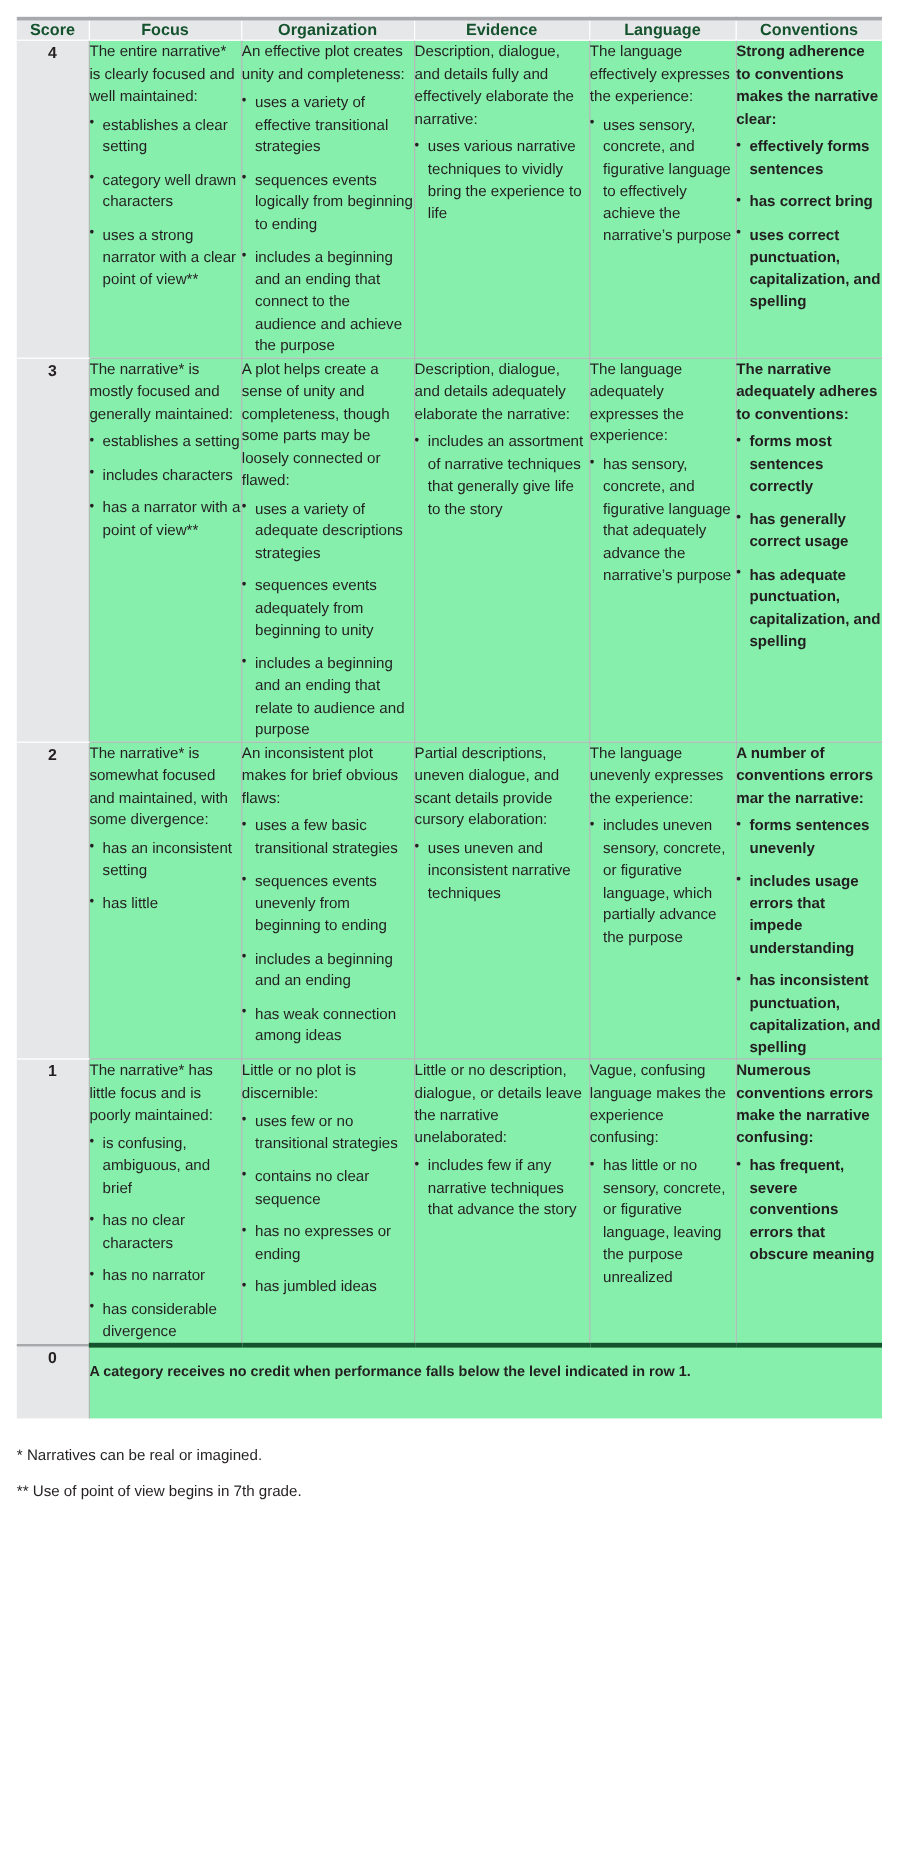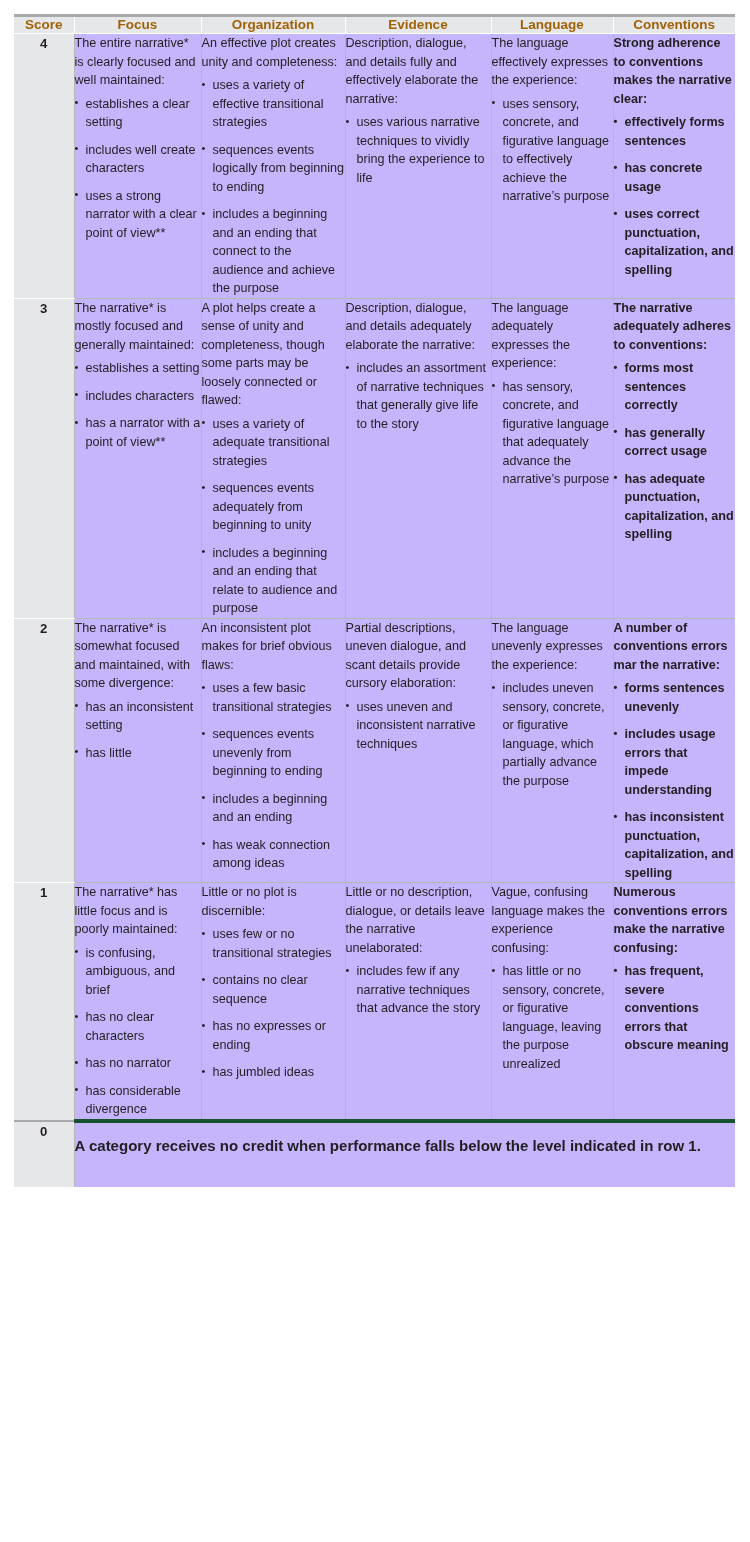--- a/index.html
+++ b/index.html
@@ -34,52 +34,52 @@
   }
   
   thead th {
     background: #e6e7e8;
     text-align: center;
     font-weight: bold;
     font-size: 13.5px;
     line-height: 1.2;
     padding: 18px 6px 17px 6px;
     border-right: 1px solid #ffffff;
-    color: #a16207;
+    color: #14532d;
   }
   thead th:last-child { border-right: none; }
   thead tr { border-bottom: 1px solid #ffffff; }
 
   
   tbody td {
     border-right: 1px solid #b5b7b9;
     border-bottom: 1px solid #b5b7b9;
     padding: 12px 10px 12px 11px;
     font-size: 12.6px;
     line-height: 1.47;
-    background: #c4b5fd;
+    background: #86efac;
   }
   tbody td:last-child { border-right: none; font-weight: bold; }
 
   td.score-cell {
     background: #e6e7e8;
     text-align: center;
     font-weight: bold;
     font-size: 13.2px;
     padding: 12px 4px 12px 4px;
     border-right: 1px solid #b5b7b9;
     border-bottom: 1px solid #ffffff;
   }
   tr.row-zero td.score-cell { border-bottom: none; }
   tr.row-zero td.zero-text {
     border-right: none;
     border-bottom: none;
     padding-top: 12px;
     padding-bottom: 30px;
-    font-size: 15px;
+    font-size: 12px;
   }
   tr.row-one td { border-bottom: 4px solid #14532d; }
   tr.row-one td.score-cell { border-bottom: 2px solid #a7a9ac; }
 
   .lead {
     margin: 0 0 2px 0;
   }
   ul.criteria {
     list-style: none;
     margin: 5px 0 0 0;
@@ -142,21 +142,21 @@
       </tr>
     </thead>
     <tbody>
 
       <tr class="row-4">
         <td class="score-cell">4</td>
         <td>
           <p class="lead">The entire narrative* is clearly focused and well maintained:</p>
           <ul class="criteria">
             <li>establishes a clear setting</li>
-            <li>includes well create characters</li>
+            <li>category well drawn characters</li>
             <li>uses a strong narrator with a clear point of view**</li>
           </ul>
         </td>
         <td>
           <p class="lead">An effective plot creates unity and completeness:</p>
           <ul class="criteria">
             <li>uses a variety of effective transitional strategies</li>
             <li>sequences events logically from beginning to ending</li>
             <li>includes a beginning and an ending that connect to the audience and achieve the purpose</li>
           </ul>
@@ -170,40 +170,40 @@
         <td>
           <p class="lead">The language effectively expresses the experience:</p>
           <ul class="criteria">
             <li>uses sensory, concrete, and figurative language to effectively achieve the narrative’s purpose</li>
           </ul>
         </td>
         <td>
           <p class="lead">Strong adherence to conventions makes the narrative clear:</p>
           <ul class="criteria">
             <li>effectively forms sentences</li>
-            <li>has concrete usage</li>
+            <li>has correct bring</li>
             <li>uses correct punctuation, capitalization, and spelling</li>
           </ul>
         </td>
       </tr>
 
       <tr class="row-3">
         <td class="score-cell">3</td>
         <td>
           <p class="lead">The narrative* is mostly focused and generally maintained:</p>
           <ul class="criteria">
             <li>establishes a setting</li>
             <li>includes characters</li>
             <li>has a narrator with a point of view**</li>
           </ul>
         </td>
         <td>
           <p class="lead">A plot helps create a sense of unity and completeness, though some parts may be loosely connected or flawed:</p>
           <ul class="criteria">
-            <li>uses a variety of adequate transitional strategies</li>
+            <li>uses a variety of adequate descriptions strategies</li>
             <li>sequences events adequately from beginning to unity</li>
             <li>includes a beginning and an ending that relate to audience and purpose</li>
           </ul>
         </td>
         <td>
           <p class="lead">Description, dialogue, and details adequately elaborate the narrative:</p>
           <ul class="criteria">
             <li>includes an assortment of narrative techniques that generally give life to the story</li>
           </ul>
         </td>
@@ -304,14 +304,18 @@
       </tr>
 
       <tr class="row-zero">
         <td class="score-cell">0</td>
         <td class="zero-text" colspan="5">A category receives no credit when performance falls below the level indicated in row 1.</td>
       </tr>
 
     </tbody>
   </table>
 
+  <div class="footnotes">
+    <p>* Narratives can be real or imagined.</p>
+    <p>** Use of point of view begins in 7th grade.</p>
+  </div>
 
 </div>
 
 </body></html>

